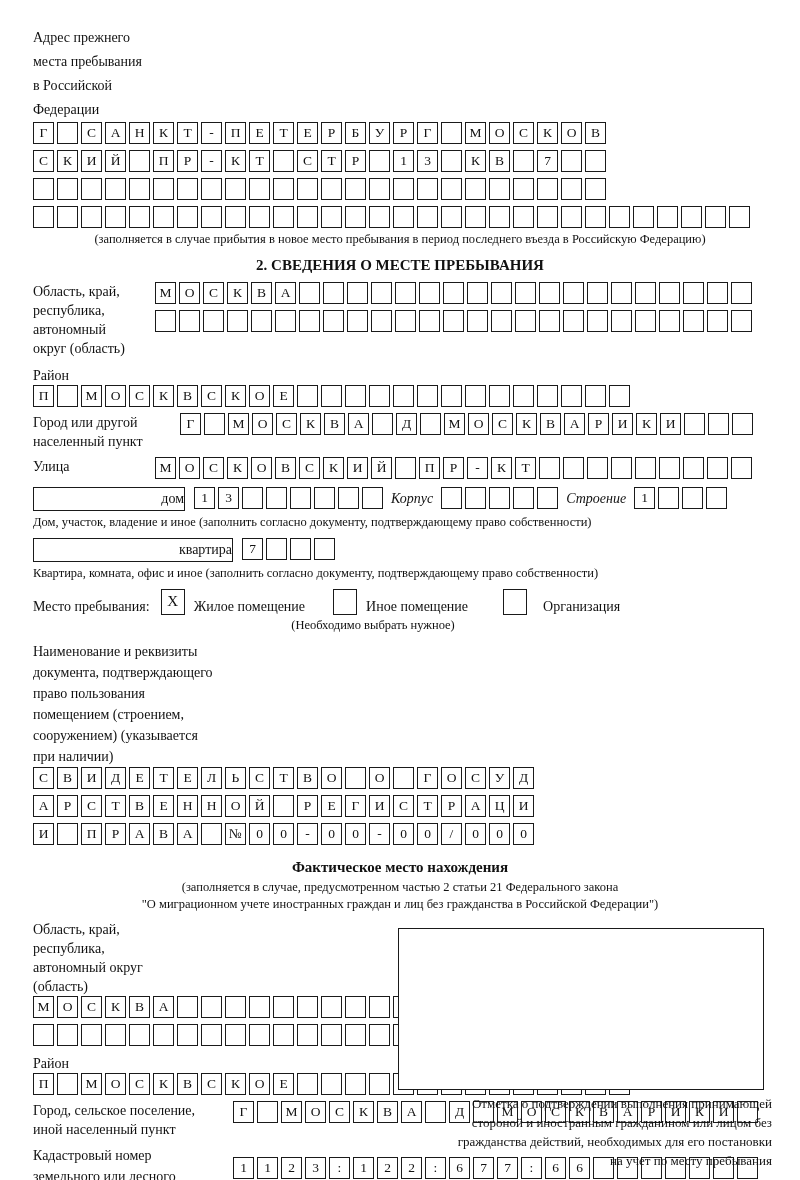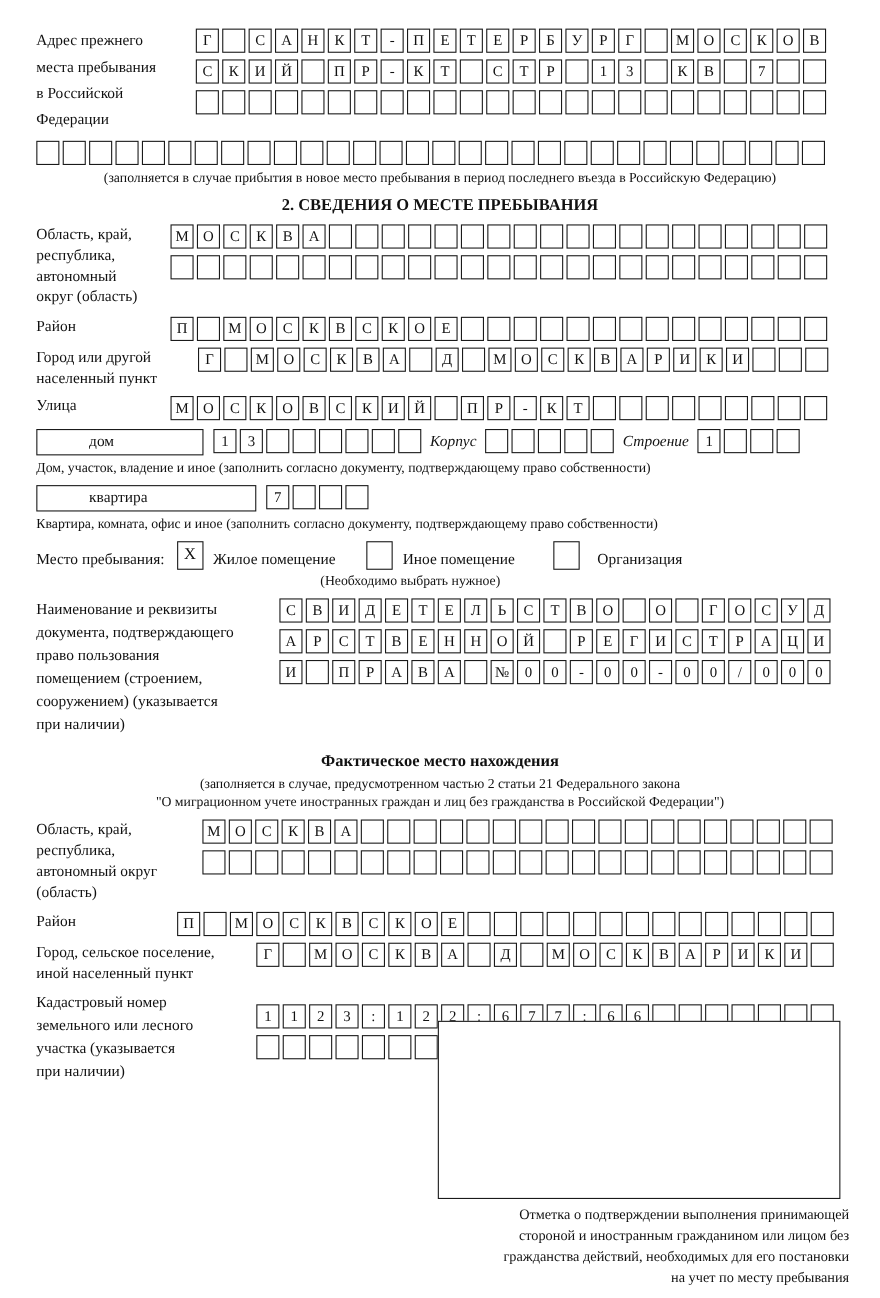--- a/index.html
+++ b/index.html
@@ -19,25 +19,25 @@
   .cell{
     width:21px;height:22px;box-sizing:border-box;
     border:1.5px solid #1a1a1a;
     font-size:13.5px;line-height:19px;text-align:center;
     flex:0 0 auto;background:#fff;
   }
   .w145{width:145px;} .w122{width:122px;} .w147{width:147px;}
   .w221{width:221px;} .w151{width:151px;} .w128{width:128px;} .w192{width:200px;}
   .fullrow{margin-left:0;margin-top:6px;}
   .note{font-size:12.5px;text-align:center;margin-top:4px;}
-  .sect-title{font-size:15px;font-weight:bold;text-align:center;margin:10px 0 8px 0;} .mt6{margin-top:6px;} .mt8{margin-top:8px;}
+  .sect-title{font-size:15px;font-weight:bold;text-align:center;margin:10px 0 8px 0;} .mt6{margin-top:6px;} .mt8{margin-top:8px;flex-direction:column;}
   .houserow{display:flex;align-items:flex-start;margin-top:8px;}
   .namedbox{
     box-sizing:border-box;border:1.5px solid #1a1a1a;height:24px;
-    font-size:14px;line-height:21px;text-align:left;flex:0 0 auto;padding-left:47px;
+    font-size:14px;line-height:21px;text-align:right;flex:0 0 auto;padding-left:47px;
   }
   .nb-dom{width:152px;margin-right:9px;}
   .nb-kv{width:200px;margin-right:9px;font-family:Liberation Serif, serif;}
   .inline-lbl{font-size:14px;line-height:24px;padding:0 8px;flex:0 0 auto;font-style:italic;}
   .capt{font-size:12.5px;margin-top:4px;}
   .stayrow{display:flex;align-items:flex-end;margin-top:8px;}
   .stay-lbl{font-size:14px;flex:0 0 auto;}
   .chk{
     width:24px;height:26px;box-sizing:border-box;border:1.5px solid #1a1a1a;
     font-size:15px;line-height:23px;text-align:center;flex:0 0 auto;

